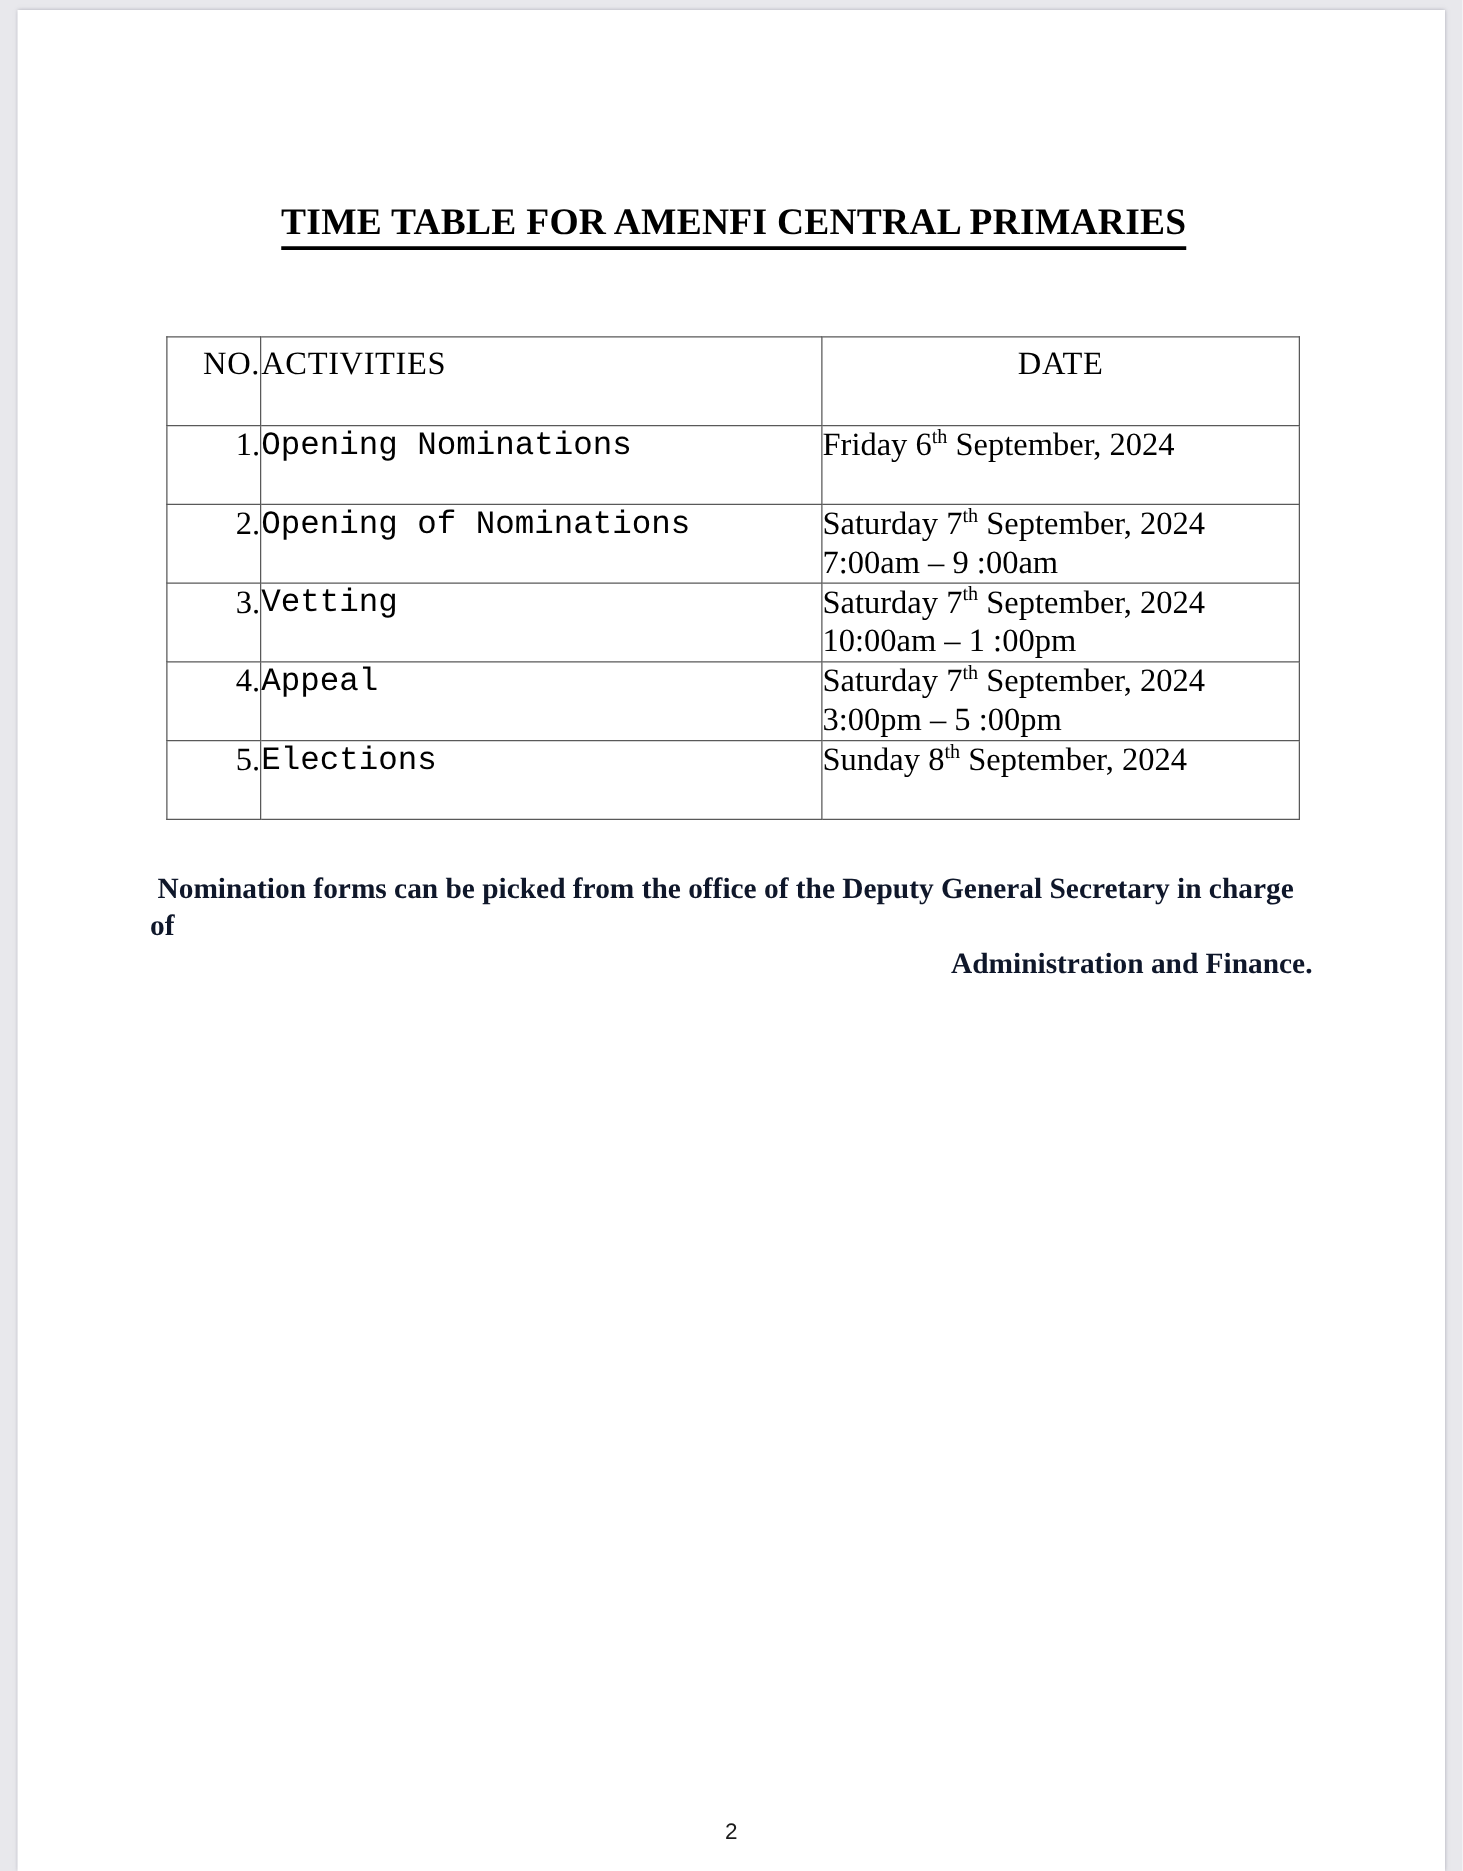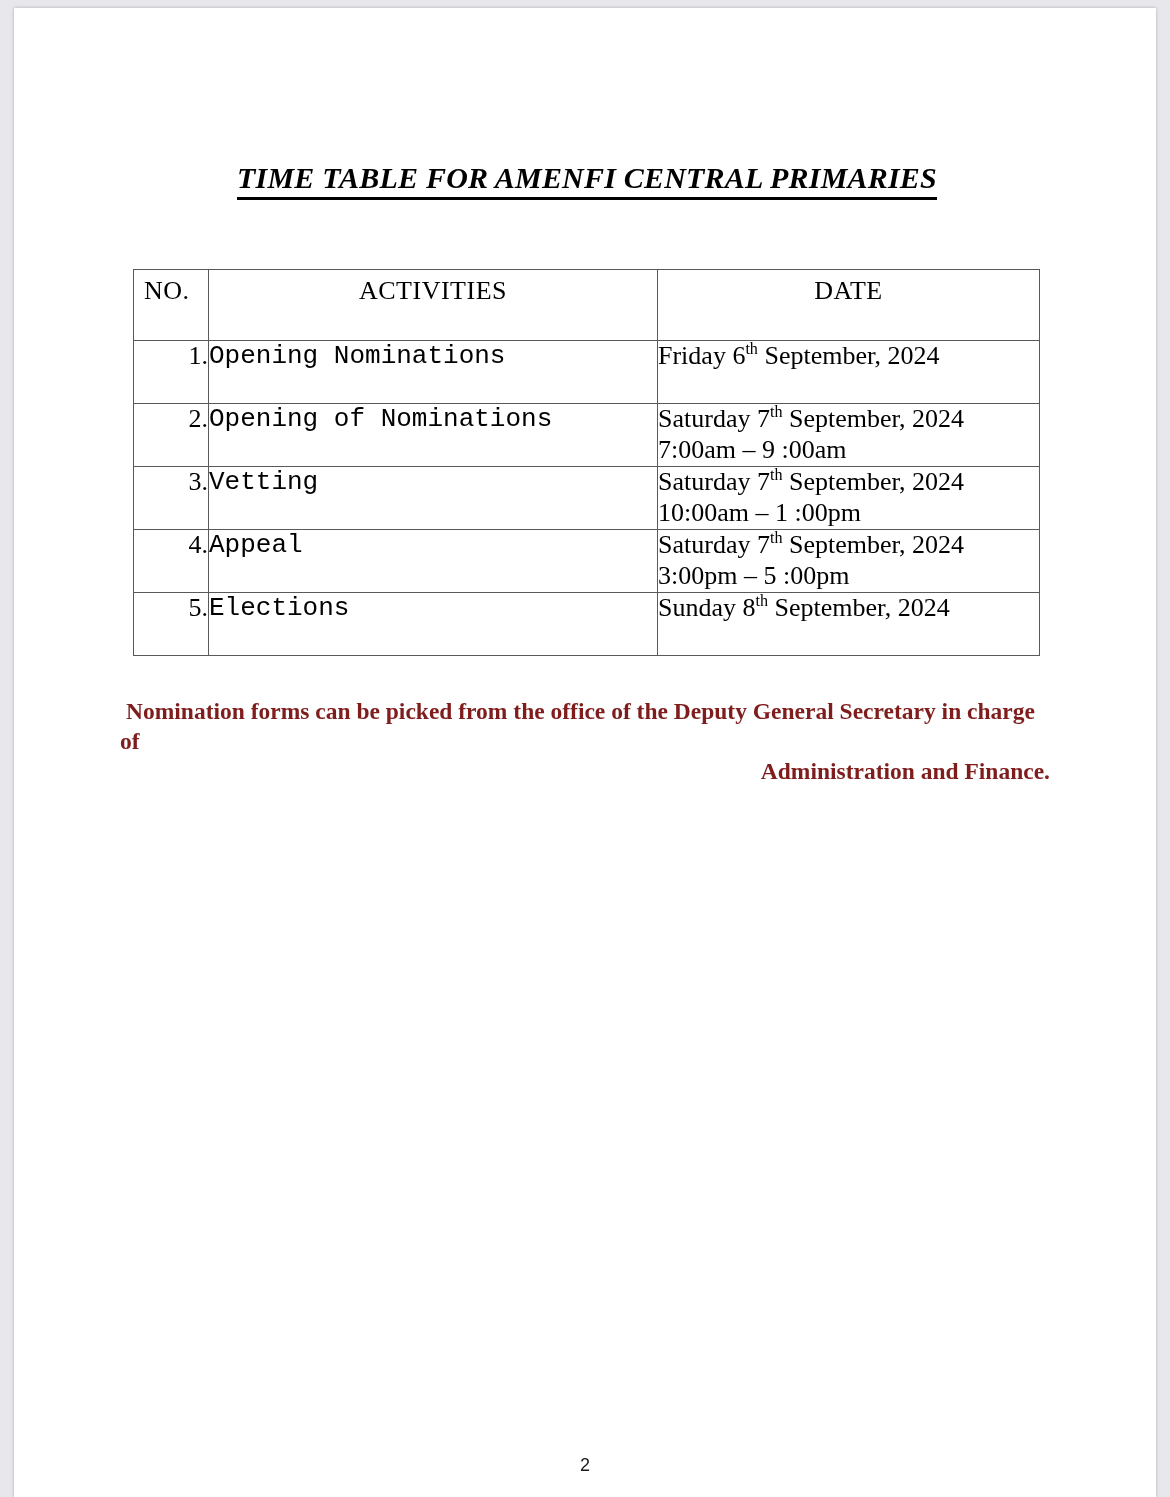--- a/index.html
+++ b/index.html
@@ -29,21 +29,20 @@
     position: absolute;
     left: 208px;
     top: 153px;
     width: 730px;
     text-align: center;
     font-size: 30px;
     font-weight: bold;
     color: #000;
     letter-spacing: 0.2px;
     white-space: nowrap;
-    font-style: italic;
   }
   .doc-title .ul {
     display: inline-block;
     border-bottom: 3px solid #000;
     padding-bottom: 2px;
   }
 
   
   .tbl-wrap {
     position: absolute;
@@ -70,26 +69,25 @@
   col.c-act   { width: 449px; }
   col.c-date  { width: 382px; }
 
   
   .hdr td {
     height: 64px;
     font-weight: bold;
     font-size: 25px;
   }
   .hdr .h-no {
-    text-align: left;
+    text-align: right;
     padding: 6px 0 0 10px;
     letter-spacing: 0.5px;
   }
   .hdr .h-act {
-    text-align: center;
     padding: 6px 0 0 0;
     letter-spacing: 0.5px;
   }
   .hdr .h-date {
     text-align: center;
     padding: 6px 0 0 0;
     letter-spacing: 0.5px;
   }
 
   
@@ -120,21 +118,21 @@
 
   
   .note {
     position: absolute;
     left: 106px;
     top: 688px;
     width: 930px;
     font-size: 23.5px;
     font-weight: bold;
     line-height: 1.28;
-    color: #7f1d1d;
+    color: #0f172a;
   }
   .note .l1 { display: block; text-indent: 6px; }
   .note .l2 { display: block; text-align: right; }
 
   
   .page-number {
     position: absolute;
     left: 0;
     top: 1447px;
     width: 1142px;

